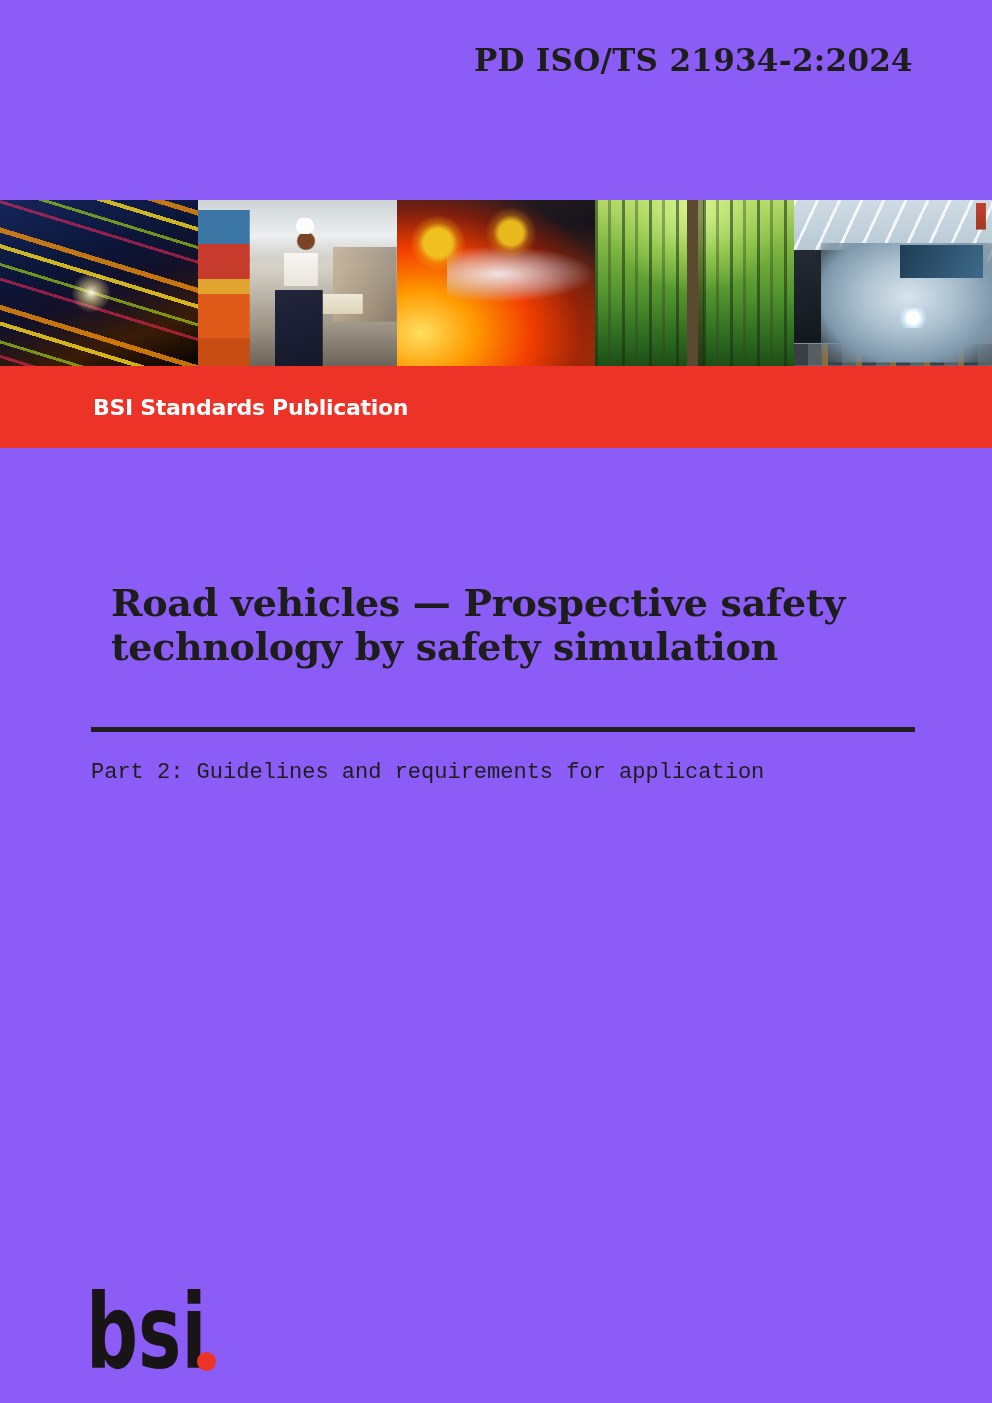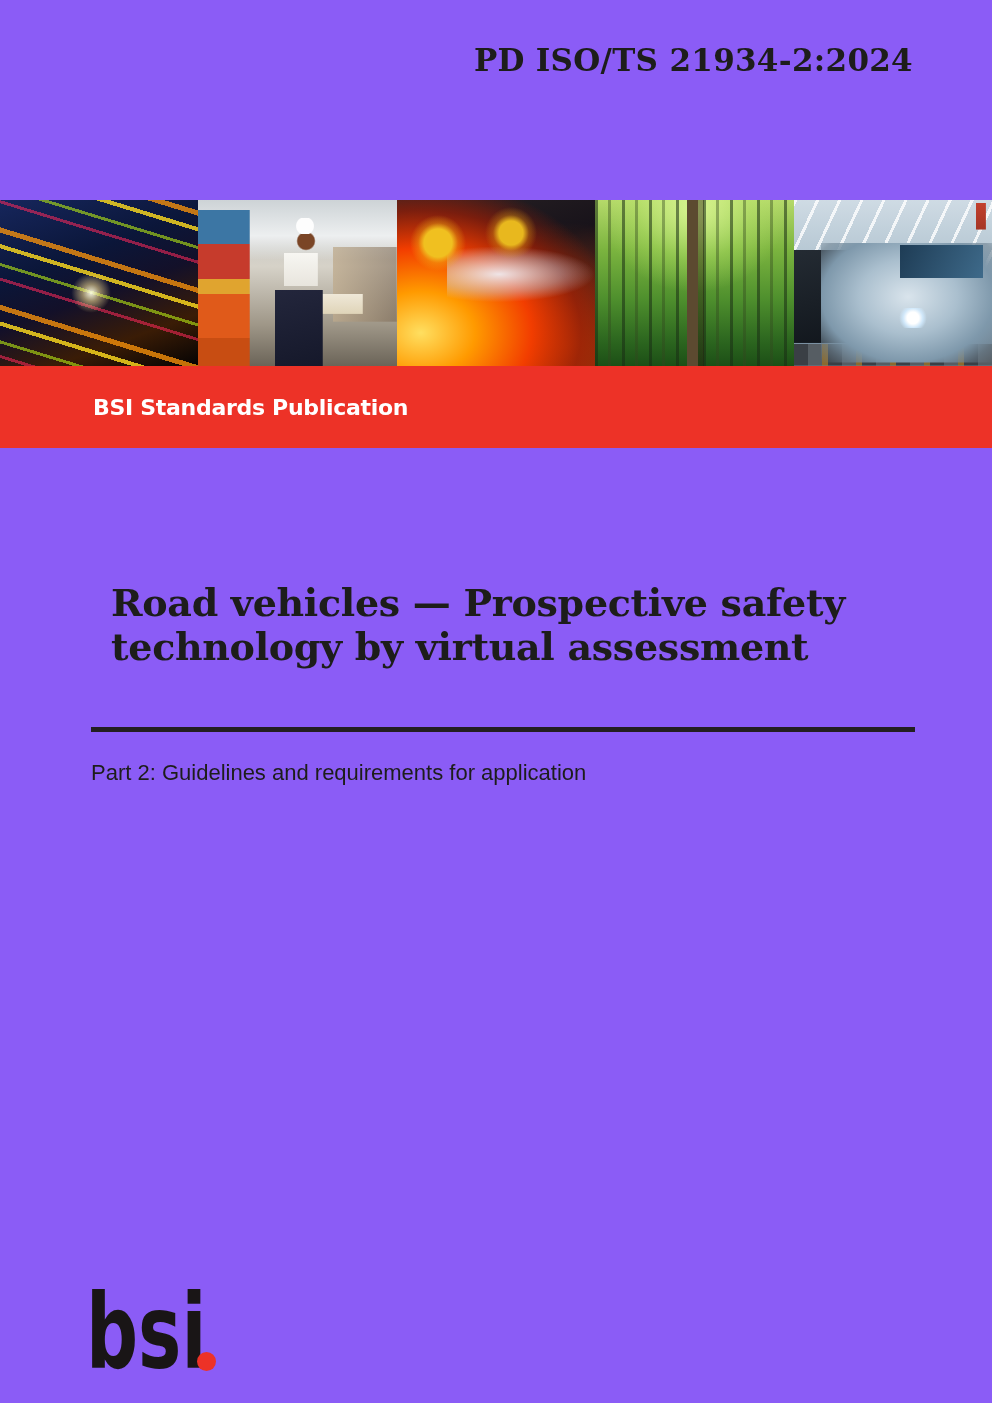--- a/index.html
+++ b/index.html
@@ -150,21 +150,21 @@
     height: 5px;
     background: #231F20;
   }
 
   .subtitle {
     position: absolute;
     left: 91px;
     top: 760px;
     font-size: 22px;
     color: #1d1d1b;
-    font-family: Liberation Sans, sans-serif;
+    font-family: Liberation Mono, monospace;
   }
 
   
   .logo {
     position: absolute;
     left: 86px;
     top: 1280px;
     width: 160px;
     height: 110px;
   }
@@ -206,21 +206,21 @@
     <div class="photo photo-forest"></div>
     <div class="photo photo-car"></div>
   </div>
 
   <div class="banner">
     <span class="banner-label">BSI Standards Publication</span>
   </div>
 
   <h1 class="title">
     <span class="title-line">Road vehicles — Prospective safety</span>
-    <span class="title-line">technology by virtual assessment</span>
+    <span class="title-line">technology by safety simulation</span>
   </h1>
 
   <div class="rule"></div>
 
   <div class="subtitle">Part 2: Guidelines and requirements for application</div>
 
   <div class="logo">
     <span class="logo-text">bsi</span>
     <span class="logo-dot"></span>
   </div>

